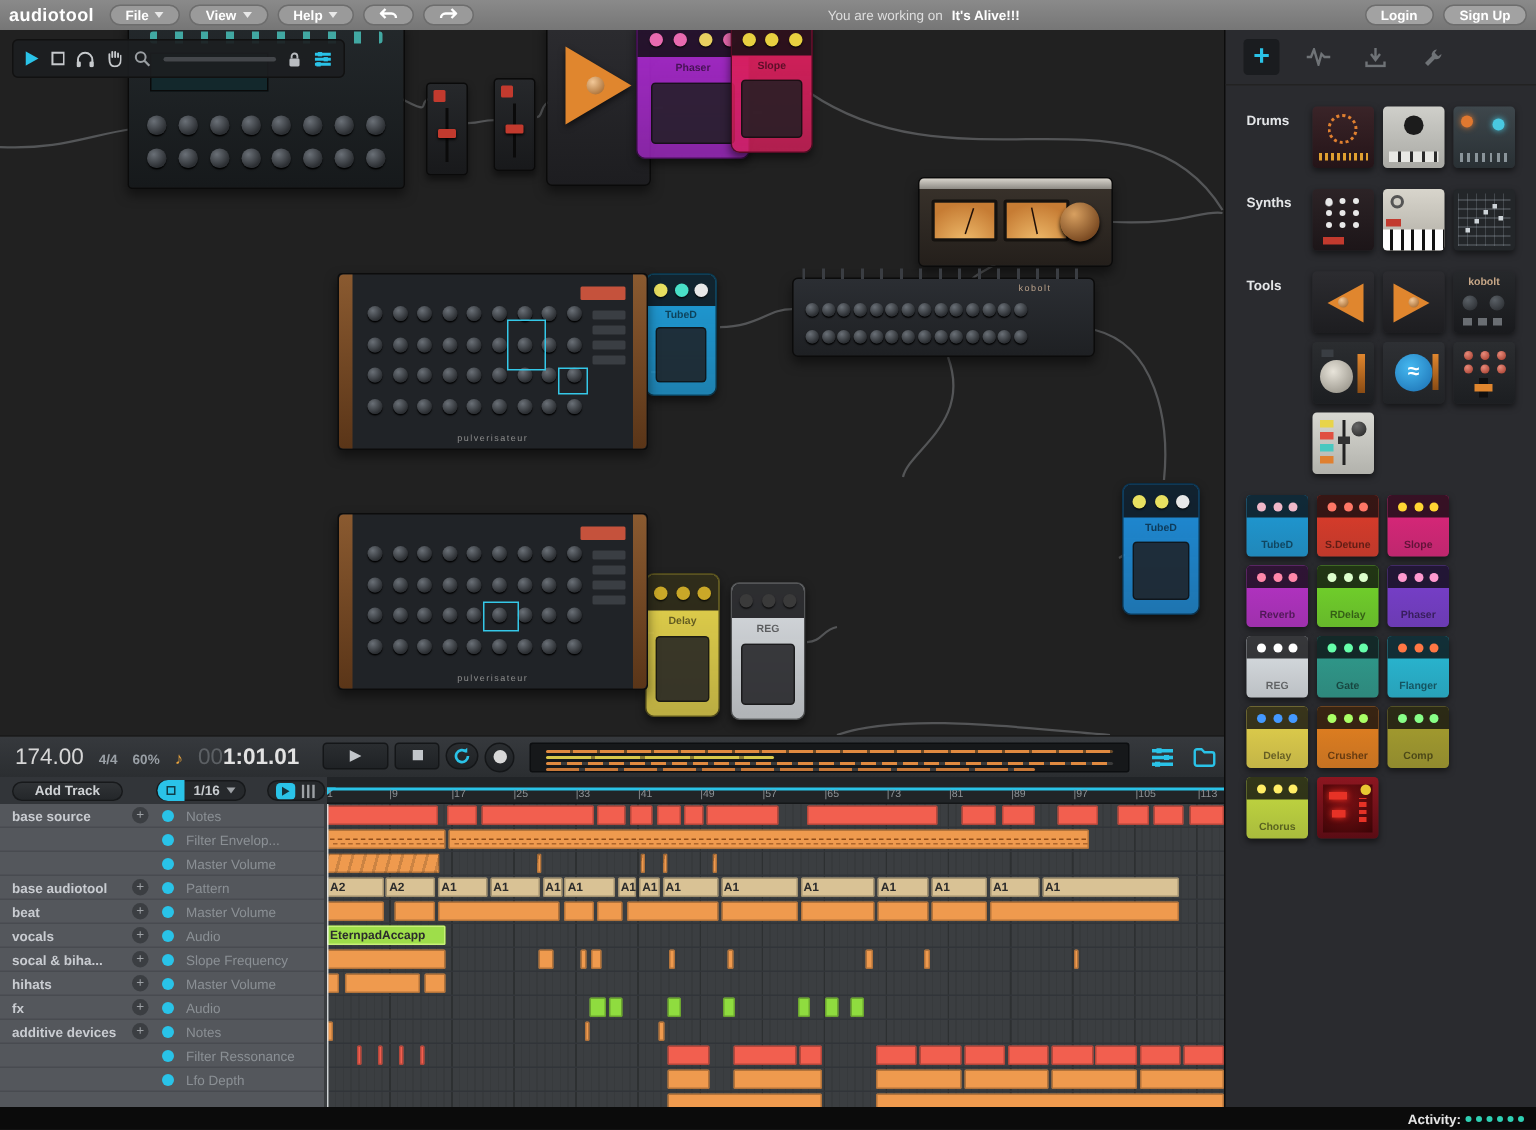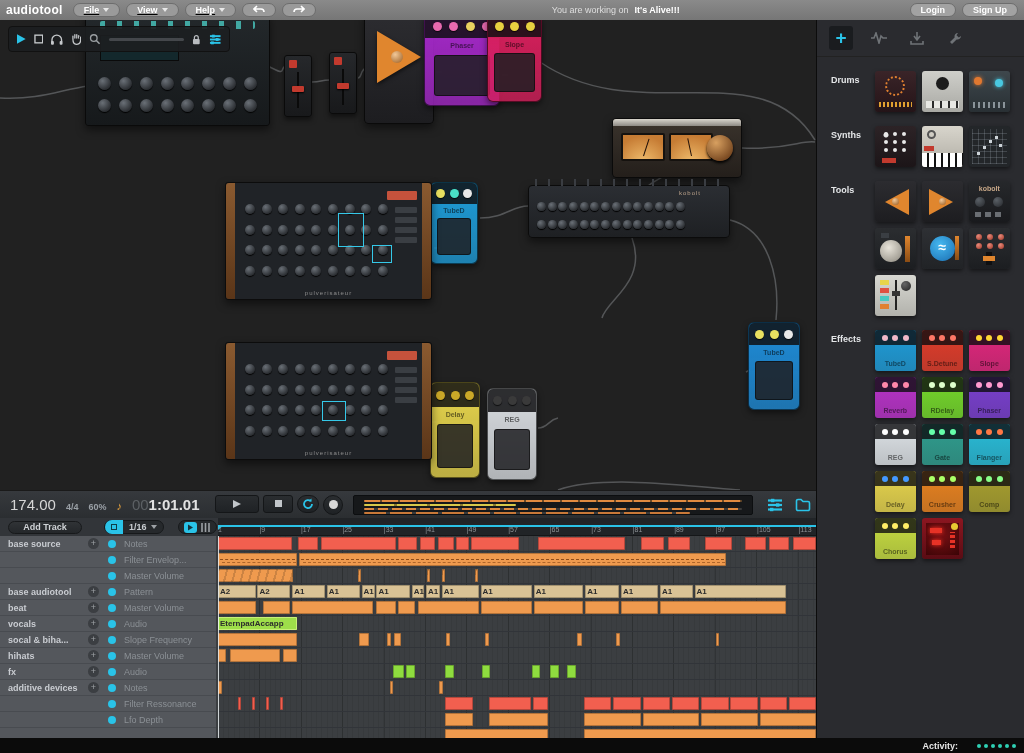--- a/index.html
+++ b/index.html
@@ -137,31 +137,31 @@
   .tgrid{position:absolute;left:218px;top:0;right:0;height:100%;background:#3b3e41;
     background-image:repeating-linear-gradient(90deg,rgba(0,0,0,.18) 0 1px,transparent 1px 41.4px),repeating-linear-gradient(90deg,rgba(0,0,0,.07) 0 1px,transparent 1px 5.17px);}
   .grow{height:16px;border-bottom:1px solid #313439;position:relative;}
   .clip{position:absolute;top:1px;bottom:1px;border-radius:1px;}
   .clip span{font-size:8px;font-weight:bold;color:#2c2c2c;padding-left:2px;line-height:13px;display:block;overflow:hidden;white-space:nowrap;}
   .playhead{position:absolute;left:0;top:0;bottom:0;width:1px;background:rgba(235,240,242,.85);z-index:5;}
 
   
   .infobar{position:absolute;left:0;top:738px;width:1024px;height:15px;background:#0b0b0b;display:flex;align-items:center;font-size:9px;font-weight:bold;color:#b4b4b4;padding:0 8px;z-index:50;}
   .infobar .spacer{flex:1;}
-  .actlabel{color:#e6e6e6;margin-right:16px;}
+  .actlabel{color:#e6e6e6;margin-right:0;}
   .adot{width:4px;height:4px;border-radius:50%;background:#2fd0b4;margin-left:3px;}
 </style>
 </head>
 <body>
 
 <div class="app">
 
   <header class="topbar">
     <span class="logo">audiotool</span>
-    <nav id="menus" style="display:flex;text-decoration:underline;">
+    <nav id="menus" style="display:flex;">
         <span class="menu-pill">
           <span>File</span>
           <span class="caret"></span>
         </span>
         <span class="menu-pill">
           <span>View</span>
           <span class="caret"></span>
         </span>
         <span class="menu-pill">
           <span>Help</span>
@@ -600,21 +600,20 @@
               <i style="position: absolute; display: block; left: 5px; top: 13px; width: 9px; height: 5px; background: rgb(224, 80, 64);"></i>
               <i style="position: absolute; display: block; left: 5px; top: 21px; width: 9px; height: 5px; background: rgb(73, 200, 192);"></i>
               <i style="position: absolute; display: block; left: 5px; top: 29px; width: 9px; height: 5px; background: rgb(224, 128, 48);"></i>
               <i style="position: absolute; display: block; left: 20px; top: 5px; width: 2px; height: 30px; background: rgb(34, 34, 34);"></i>
               <i style="position: absolute; display: block; left: 17px; top: 16px; width: 8px; height: 5px; background: rgb(51, 51, 51);"></i>
               <i style="position: absolute; display: block; right: 5px; top: 6px; width: 10px; height: 10px; border-radius: 50%; background: radial-gradient(circle at 35% 30%, rgb(102, 102, 102), rgb(34, 34, 34));"></i>
             </div>
           </div>
         </div>
         <div class="sec">
-          <div class="sec-label">Effects</div>
           <div class="sec-grid">
             <div class="thumb" style="background: linear-gradient(rgb(30, 156, 216), rgba(30, 156, 216, 0.816));">
               <div class="tt">
                 <i style="background: rgb(240, 184, 200);"></i>
                 <i style="background: rgb(240, 184, 200);"></i>
                 <i style="background: rgb(240, 184, 200);"></i>
               </div>
               <div class="tl">TubeD</div>
             </div>
             <div class="thumb" style="background: linear-gradient(rgb(224, 60, 42), rgba(224, 60, 42, 0.816));">

